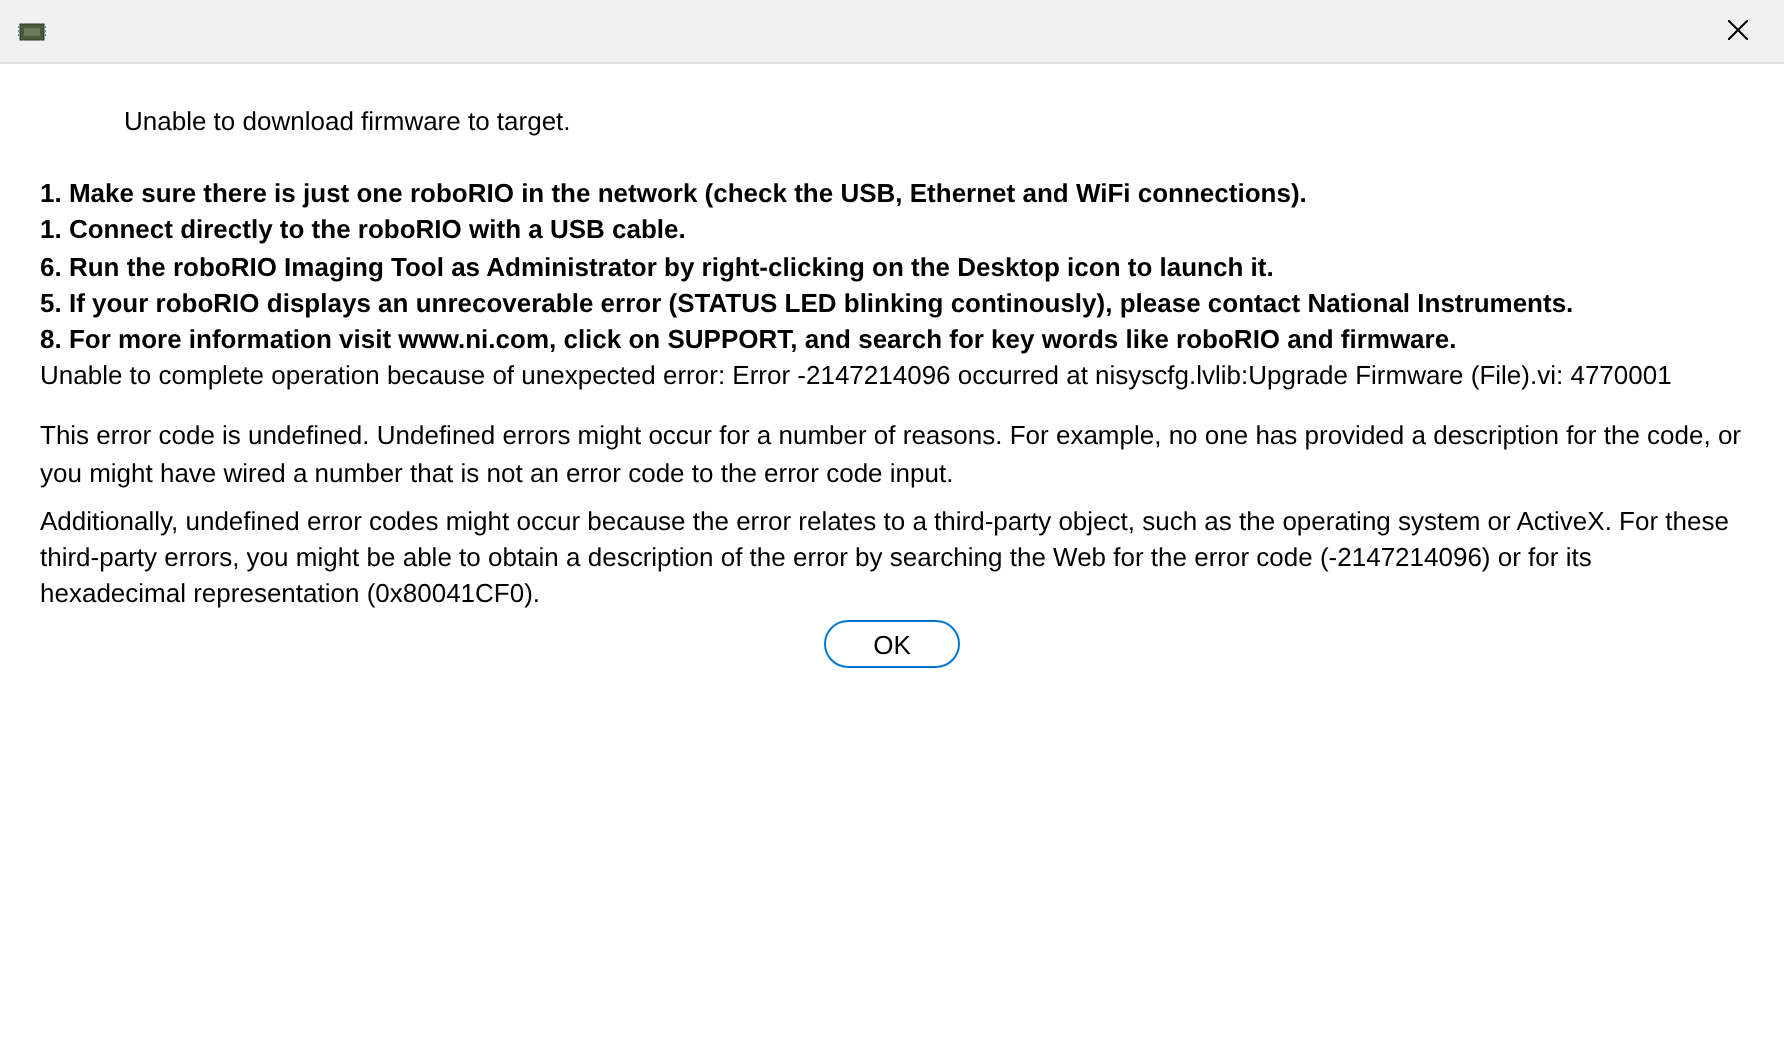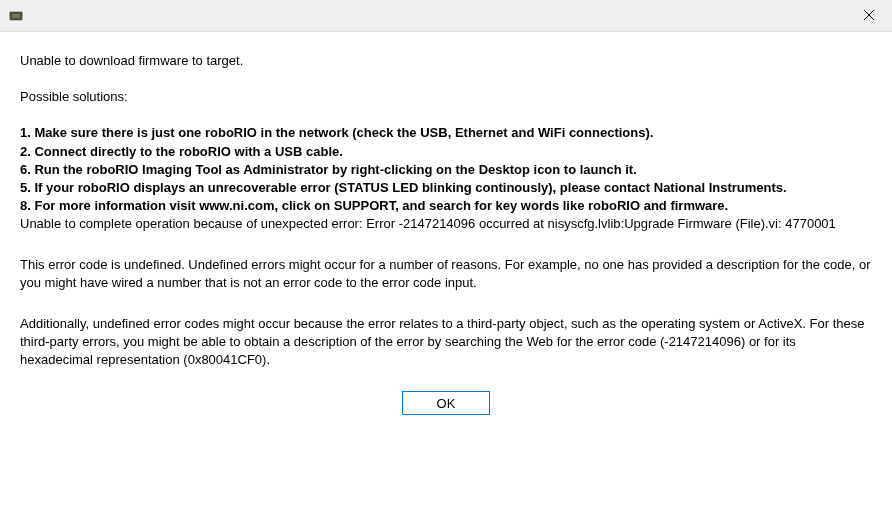--- a/index.html
+++ b/index.html
@@ -50,59 +50,59 @@
     }
     
     .content {
       padding: 20px 20px 10px 20px;
       color: #000000;
       line-height: 1.4;
     }
     
     .paragraph {
       margin-bottom: 18px;
+      margin-left: 42px;
     }
     
     .solutions-header {
       margin-bottom: 18px;
     }
     
     .solutions-list {
       margin-bottom: 0;
       font-weight: bold;
     }
     
     .solution-item {
       display: block;
     }
     
     .error-detail {
-      margin-bottom: 22px;
+      margin-bottom: 12px;
     }
     
     .undefined-error {
-      margin-bottom: 23px;
+      margin-bottom: 6px;
     }
     
     .additional-info {
-      margin-bottom: 18px;
     }
     
     .button-row {
       display: flex;
       justify-content: center;
       padding: 4px 0;
     }
     
     .ok-button {
-      width: 88px;
+      width: 68px;
       height: 24px;
       background: #ffffff;
       border: 1px solid #0078d4;
-      border-radius: 0;
+      border-radius: 12px;
       color: #000000;
       font-size: 13px;
       font-family: inherit;
       cursor: pointer;
     }
   </style>
 </head>
 <body>
 
 <div class="titlebar">
@@ -124,25 +124,24 @@
         <line x1="0" y1="0" x2="10" y2="10" stroke="black" stroke-width="1"></line>
         <line x1="10" y1="0" x2="0" y2="10" stroke="black" stroke-width="1"></line>
       </svg>
     </span>
   </div>
 </div>
 
 <div class="content">
   <div class="paragraph">Unable to download firmware to target.</div>
 
-  <div class="solutions-header">Possible solutions:</div>
 
   <div class="solutions-list">
     <span class="solution-item">1. Make sure there is just one roboRIO in the network (check the USB, Ethernet and WiFi connections).</span>
-    <span class="solution-item">2. Connect directly to the roboRIO with a USB cable.</span>
+    <span class="solution-item">1. Connect directly to the roboRIO with a USB cable.</span>
     <span class="solution-item">6. Run the roboRIO Imaging Tool as Administrator by right-clicking on the Desktop icon to launch it.</span>
     <span class="solution-item">5. If your roboRIO displays an unrecoverable error (STATUS LED blinking continously), please contact National Instruments.</span>
     <span class="solution-item">8. For more information visit  www.ni.com, click on SUPPORT, and search for key words like roboRIO and firmware.</span>
   </div>
 
   <div class="error-detail">Unable to complete operation because of unexpected error: Error -2147214096 occurred at nisyscfg.lvlib:Upgrade Firmware (File).vi: 4770001</div>
 
   <div class="undefined-error">This error code is undefined. Undefined errors might occur for a number of reasons. For example, no one has provided a description for the code, or you might have wired a number that is not an error code to the error code input.</div>
 
   <div class="additional-info">Additionally, undefined error codes might occur because the error relates to a third-party object, such as the operating system or ActiveX. For these third-party errors, you might be able to obtain a description of the error by searching the Web for the error code (-2147214096) or for its hexadecimal representation (0x80041CF0).</div>

